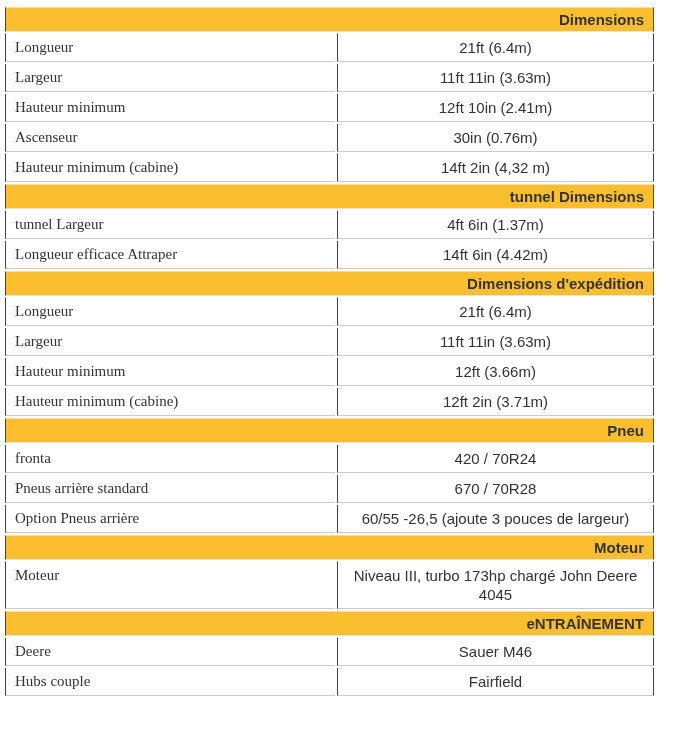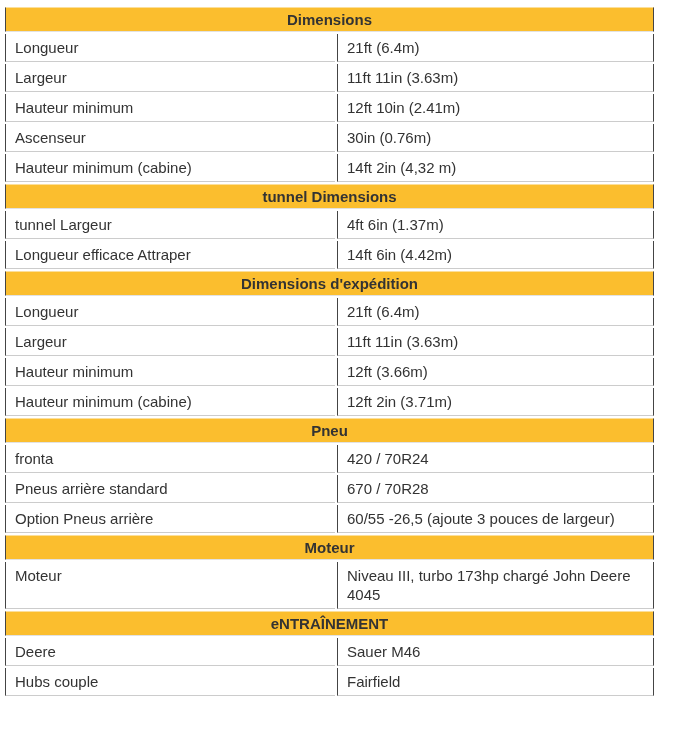--- a/index.html
+++ b/index.html
@@ -20,45 +20,47 @@
     border-spacing: 2px;
     width: 653px;
     table-layout: fixed;
     font-size: 15px;
     color: #333333;
   }
   col.c1 { width: 51%; }
   col.c2 { width: 49%; }
   th.sec {
     background: #FBBE2E;
-    text-align: center;
+    text-align: right;
     font-weight: bold;
     color: #333333;
     font-size: 15px;
     line-height: 19px;
     padding: 2px 9px;
     border-left: 1px solid #444444;
     border-right: 1px solid #444444;
     border-top: 1px solid #fbdf9b;
     border-bottom: 1px solid #e2e2e2;
   }
   td {
     background: #ffffff;
     padding: 4px 9px;
     line-height: 19px;
     vertical-align: top;
     border-bottom: 1px solid #cccccc;
     overflow: hidden;
   }
   td.lbl {
     border-left: 1px solid #444444;
+    font-family: Liberation Serif, serif;
   }
   td.val {
     border-left: 1px solid #444444;
     border-right: 1px solid #444444;
+    text-align: center;
   }
   tr.last td {
     border-bottom: 2px solid #333333;
   }
 </style>
 </head>
 <body>
 
 <div class="page">
   <table class="spec">

